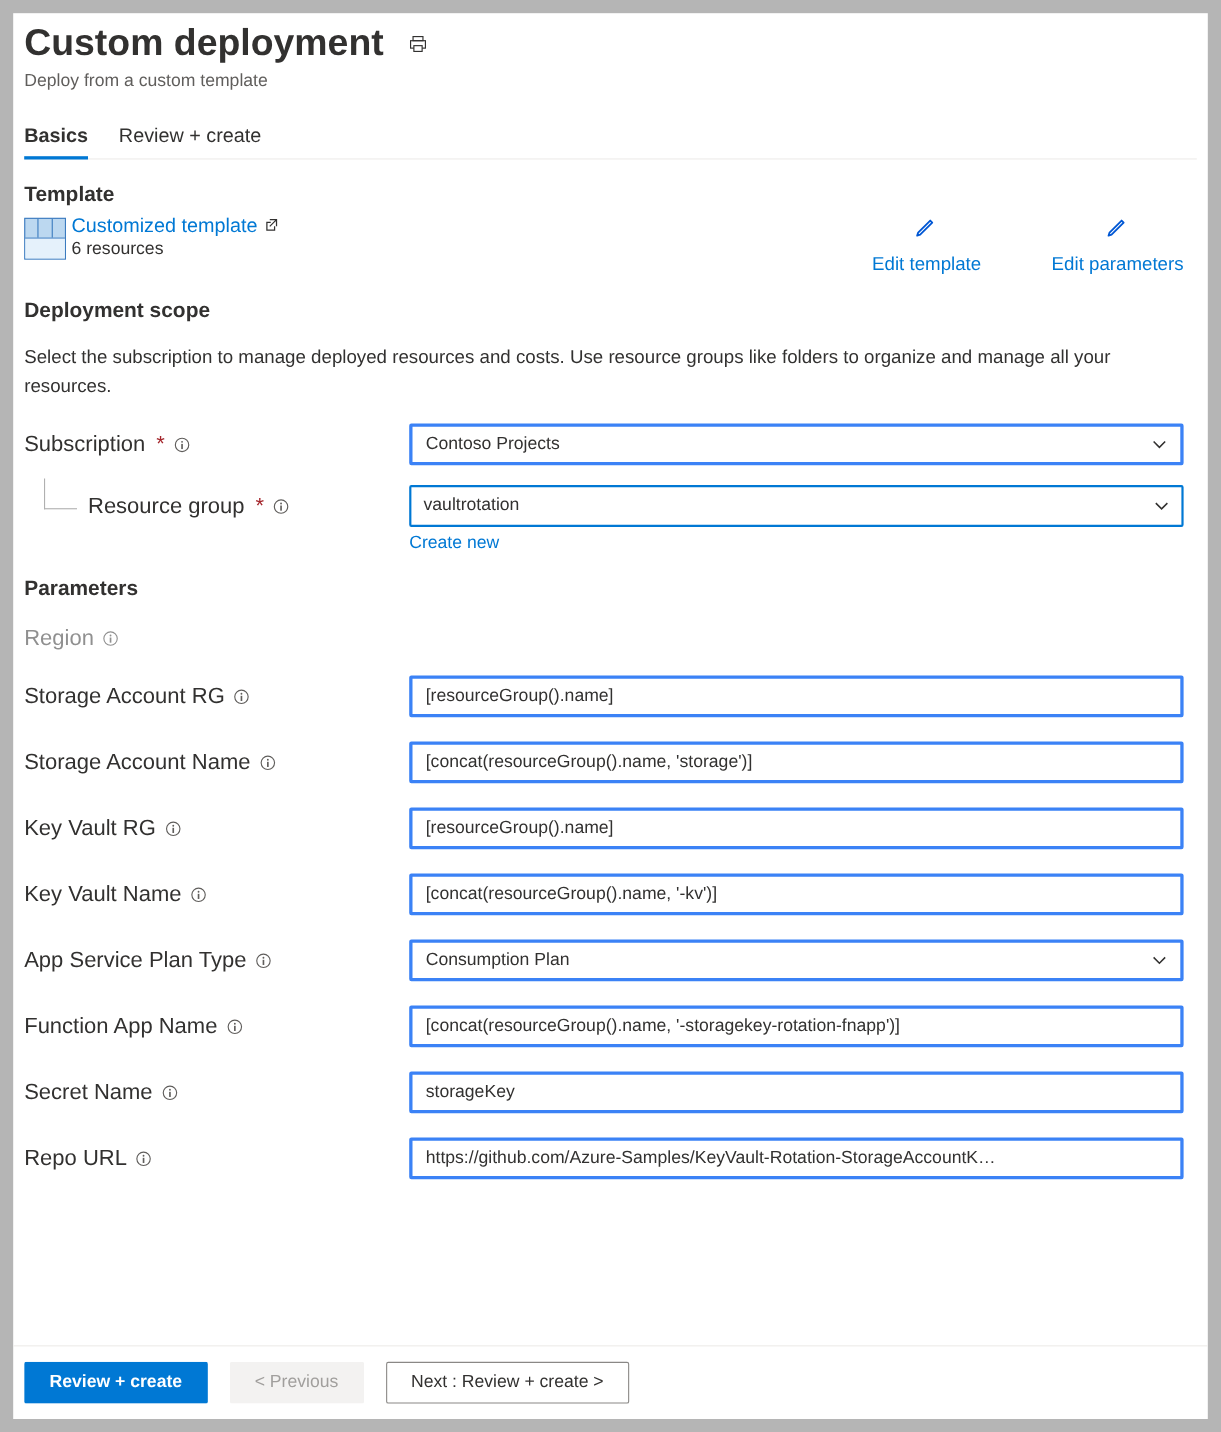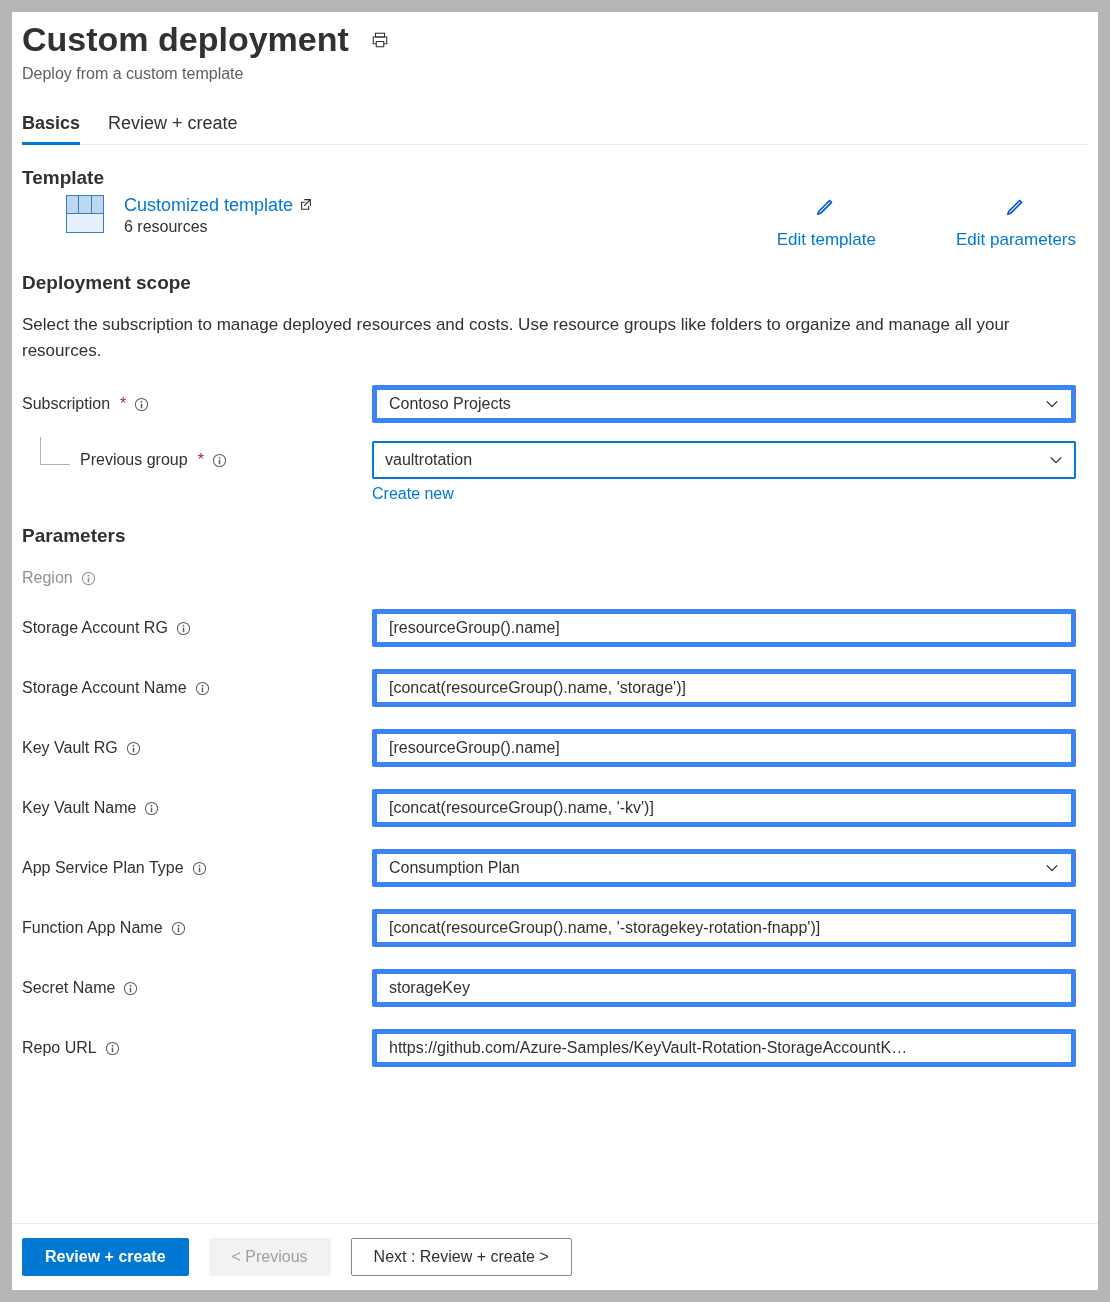--- a/index.html
+++ b/index.html
@@ -84,23 +84,22 @@
     .section-heading.small {
       margin-bottom: 6px;
     }
     .template-row {
       display: flex;
       align-items: flex-start;
       justify-content: space-between;
     }
     .template-left {
       display: flex;
-      align-items: flex-start;
-      gap: 20px;
-      margin-left: 44px;
+      align-items: flex-end;
+      gap: 5px;
     }
     .template-icon {
       width: 38px;
       height: 38px;
       background: #bcd8f0;
       border: 1px solid #3b7bbf;
       display: flex;
       flex-direction: column;
       flex-shrink: 0;
     }
@@ -127,21 +126,21 @@
       color: #323130;
       font-size: 16px;
       margin-top: 2px;
     }
     .external-icon svg {
       width: 14px;
       height: 14px;
     }
     .template-right {
       display: flex;
-      gap: 80px;
+      gap: 64px;
       margin-right: 12px;
     }
     .edit-link {
       display: flex;
       flex-direction: column;
       align-items: center;
       gap: 8px;
       color: #0078d4;
       cursor: pointer;
       font-size: 17px;
@@ -162,21 +161,21 @@
       margin-top: 22px;
     }
     .form-row.tight {
       margin-top: 18px;
     }
     .form-label {
       width: 350px;
       display: flex;
       align-items: center;
       gap: 8px;
-      font-size: 16px;
+      font-size: 20px;
       color: #323130;
     }
     .form-label.indented {
       padding-left: 58px;
       position: relative;
     }
     .tree-line {
       position: absolute;
       left: 18px;
       top: -14px;
@@ -202,21 +201,21 @@
       height: 15px;
       display: block;
     }
     .form-control {
       flex: 1;
       margin-right: 12px;
     }
     .select-box, .text-input {
       width: 100%;
       height: 38px;
-      border: 5px solid #3b82f6;
+      border: 3px solid #3b82f6;
       border-radius: 2px;
       padding: 0 12px;
       font-size: 16px;
       font-family: inherit;
       color: #323130;
       background: #ffffff;
       display: flex;
       align-items: center;
       justify-content: space-between;
       cursor: pointer;
@@ -385,21 +384,21 @@
                   <path d="M2 5l6 6 6-6" stroke="#323130" stroke-width="1.6" fill="none"></path>
                 </svg>
             </span>
           </div>
         </div>
       </div>
 
       <div class="form-row tight">
         <div class="form-label indented">
           <span class="tree-line"></span>
-          <span>Previous group</span>
+          <span>Resource group</span>
           <span class="req-star">*</span>
           <span class="info-icon">
             <svg viewBox="0 0 16 16">
                 <circle cx="8" cy="8" r="6.5" stroke="#605e5c" stroke-width="1.1" fill="none"></circle>
                 <circle cx="8" cy="5" r="0.9" fill="#605e5c"></circle>
                 <rect x="7.2" y="7" width="1.6" height="5" fill="#605e5c"></rect>
               </svg>
           </span>
         </div>
         <div class="form-control">

